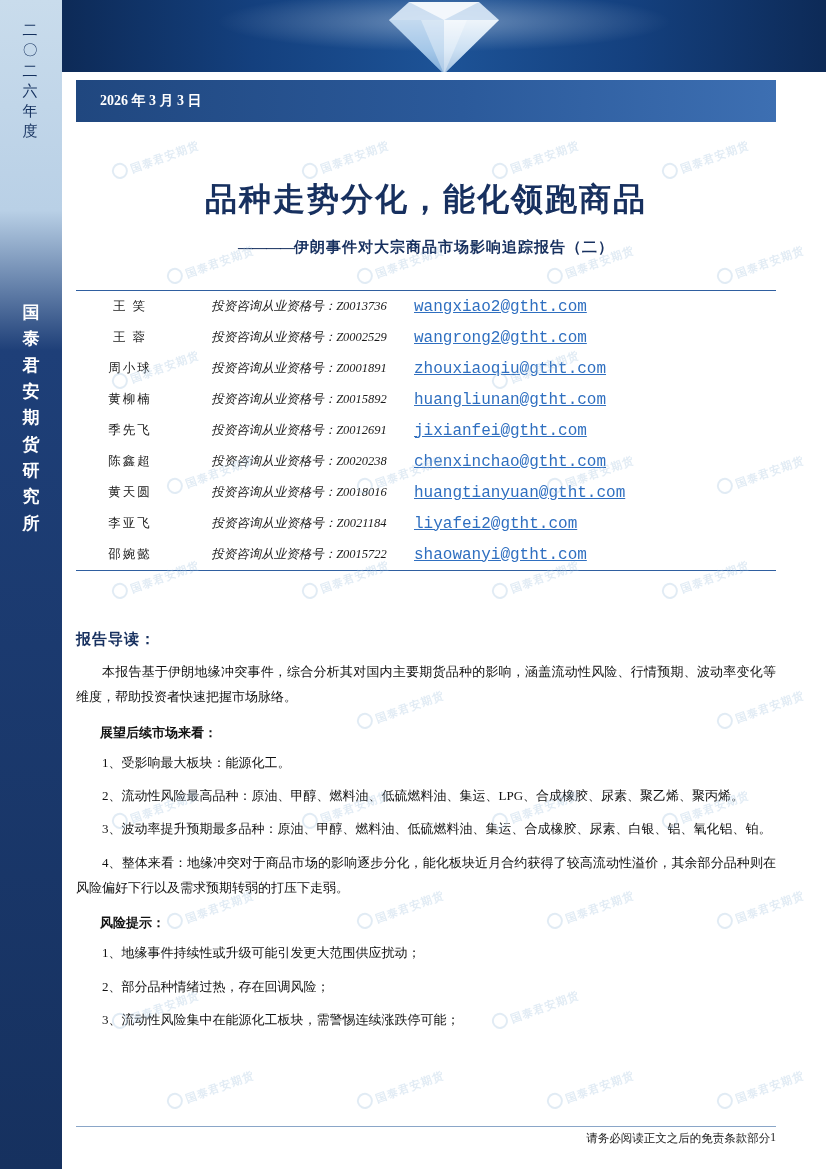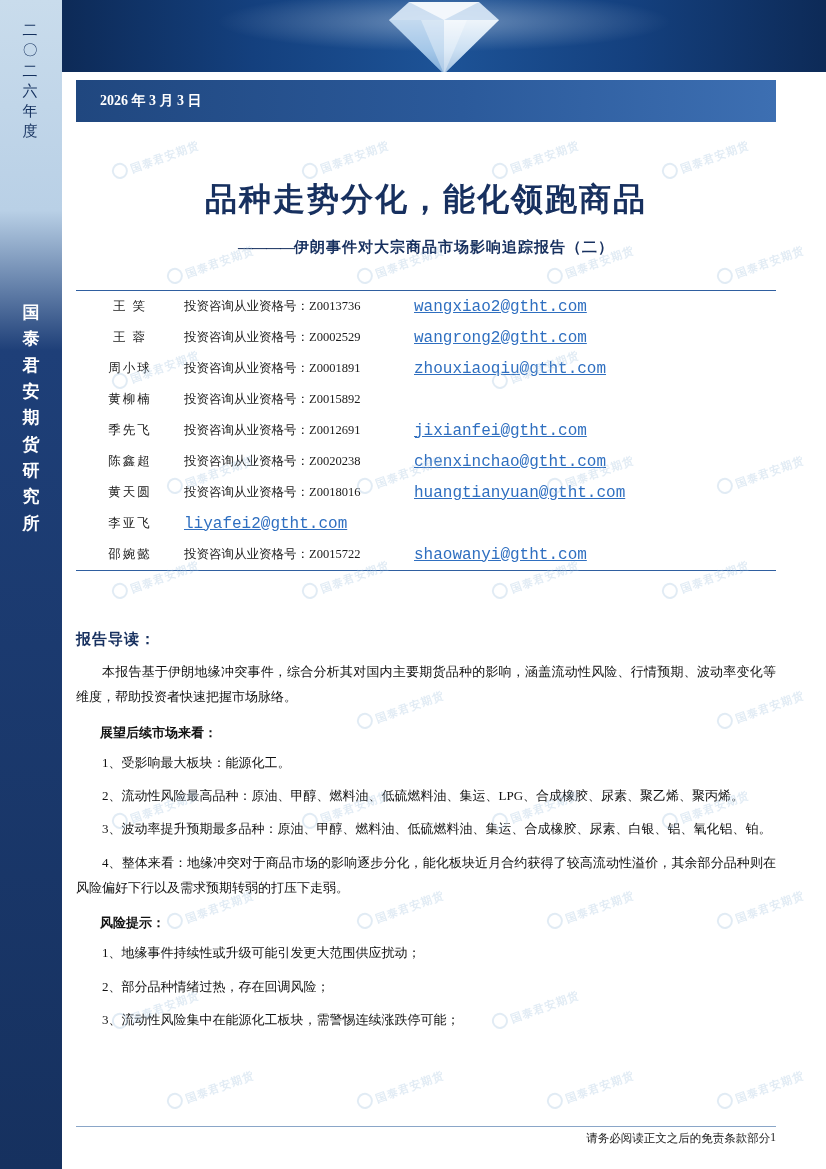--- a/index.html
+++ b/index.html
@@ -71,21 +71,21 @@
   .authors{
     position:absolute;left:76px;top:290px;width:700px;
   }
   .authors .rule{
     height:1px;background:#2f5fa0;width:100%;
   }
   .arow{
     display:flex;align-items:center;height:31px;font-size:12.5px;color:#1a1a1a;
   }
   .arow .nm{width:108px;text-align:center;letter-spacing:2px;}
-  .arow .lic{width:230px;text-align:left;}
+  .arow .lic{width:230px;text-align:center;font-style:italic;}
   .arow .eml{
     flex:1;text-align:left;color:#2f6fc0;text-decoration:underline;
     font-family:"Liberation Mono", monospace;font-size:16px;
   }
   .body-wrap{
     position:absolute;left:76px;top:630px;width:700px;
   }
   .h-blue{
     color:#17305f;font-size:15px;font-weight:bold;letter-spacing:1px;
     margin:0 0 10px 0;
@@ -189,38 +189,40 @@
     <div class="eml">wangrong2@gtht.com</div>
   </div>
   <div class="arow">
     <div class="nm">周小球</div>
     <div class="lic"><span>投资咨询从业资格号：</span><span>Z0001891</span></div>
     <div class="eml">zhouxiaoqiu@gtht.com</div>
   </div>
   <div class="arow">
     <div class="nm">黄柳楠</div>
     <div class="lic"><span>投资咨询从业资格号：</span><span>Z0015892</span></div>
+    <div class="eml">huangliunan@gtht.com</div>
   </div>
   <div class="arow">
     <div class="nm">季先飞</div>
     <div class="lic"><span>投资咨询从业资格号：</span><span>Z0012691</span></div>
     <div class="eml">jixianfei@gtht.com</div>
   </div>
   <div class="arow">
     <div class="nm">陈鑫超</div>
     <div class="lic"><span>投资咨询从业资格号：</span><span>Z0020238</span></div>
     <div class="eml">chenxinchao@gtht.com</div>
   </div>
   <div class="arow">
     <div class="nm">黄天圆</div>
     <div class="lic"><span>投资咨询从业资格号：</span><span>Z0018016</span></div>
     <div class="eml">huangtianyuan@gtht.com</div>
   </div>
   <div class="arow">
     <div class="nm">李亚飞</div>
+    <div class="lic"><span>投资咨询从业资格号：</span><span>Z0021184</span></div>
     <div class="eml">liyafei2@gtht.com</div>
   </div>
   <div class="arow">
     <div class="nm">邵婉懿</div>
     <div class="lic"><span>投资咨询从业资格号：</span><span>Z0015722</span></div>
     <div class="eml">shaowanyi@gtht.com</div>
   </div>
   <div class="rule"></div>
 </div>
 

